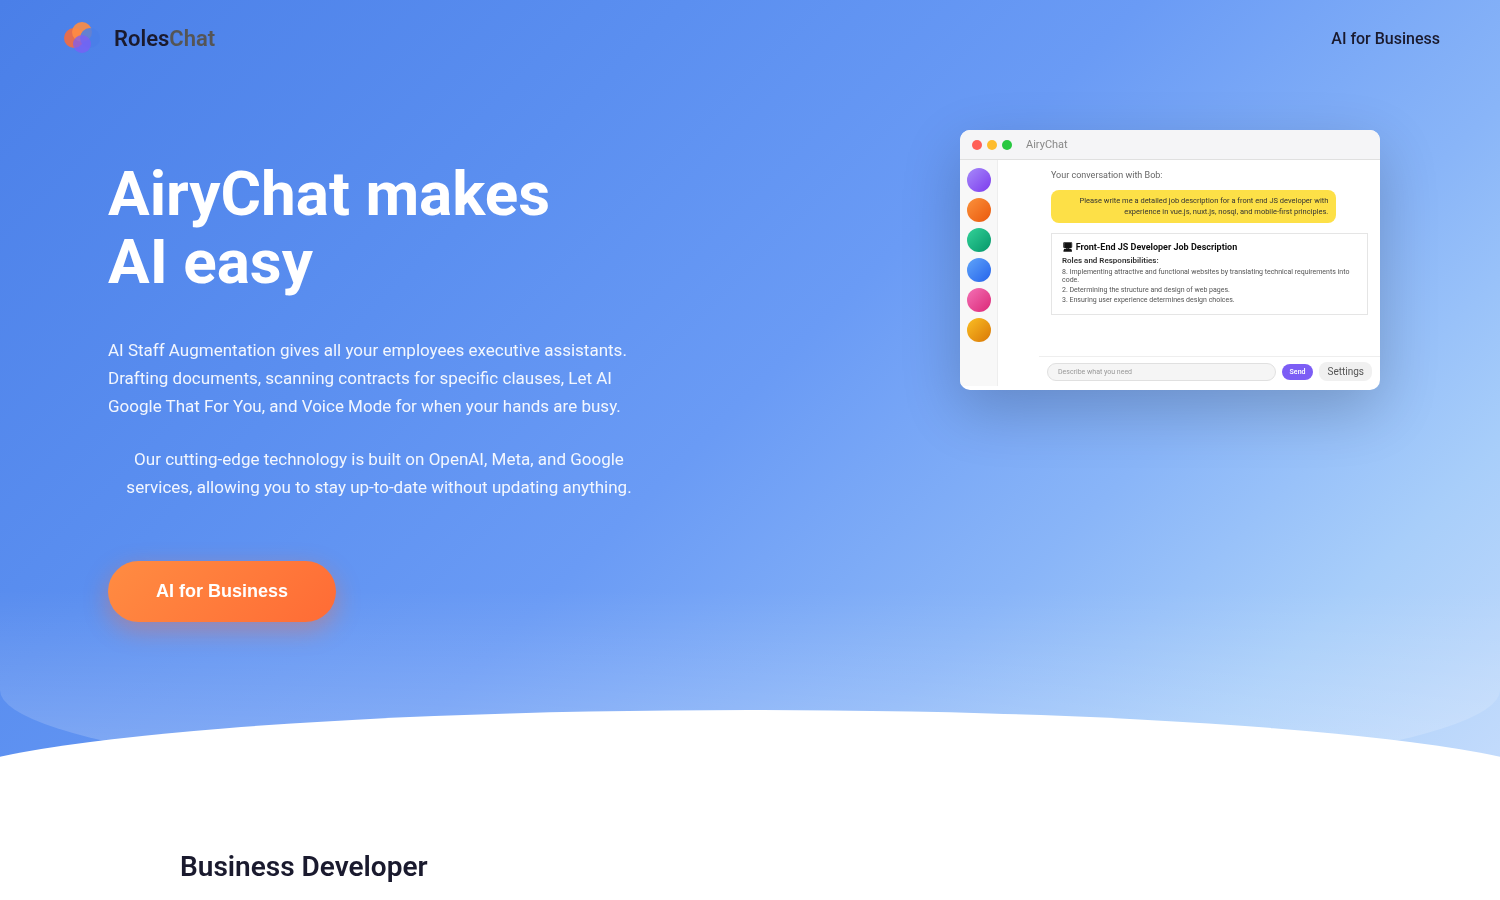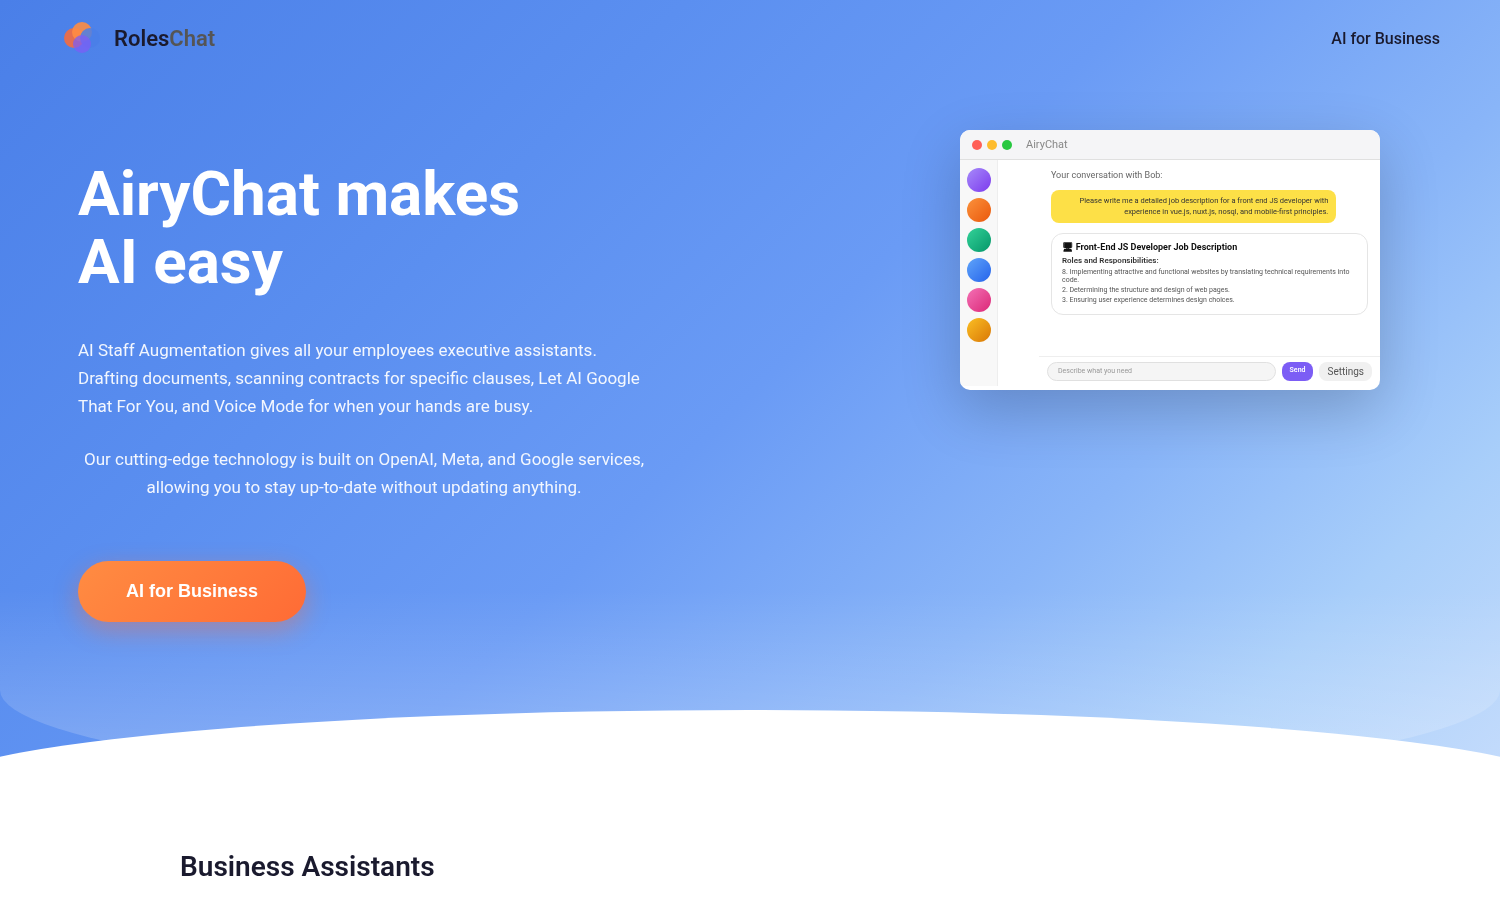--- a/index.html
+++ b/index.html
@@ -82,21 +82,21 @@
       left: 0;
       right: 0;
       height: 200px;
       background: linear-gradient(to bottom, transparent, rgba(255,255,255,0.25));
       border-radius: 0 0 60% 60%;
     }
 
     .hero-content {
       position: relative;
       z-index: 2;
-      padding-left: 78px;
+      padding-left: 108px;
       max-width: 650px;
       padding-top: 60px;
     }
 
     .hero-title {
       font-size: 62px;
       font-weight: 700;
       color: #ffffff;
       line-height: 1.1;
       margin-bottom: 40px;
@@ -240,21 +240,21 @@
     .bubble-user {
       background: #fde047;
       color: #333;
       align-self: flex-start;
       text-align: right;
     }
 
     .content-block {
       background: #fff;
       border: 1px solid #e5e5e5;
-      border-radius: 12px;
+      border-radius: 0;
       padding: 8px 10px;
       margin-top: 4px;
     }
 
     .content-block-title {
       font-size: 9px;
       font-weight: 700;
       color: #111;
       margin-bottom: 4px;
     }
@@ -269,20 +269,21 @@
     .content-block-line {
       font-size: 7px;
       color: #555;
       margin-bottom: 2px;
     }
 
     .mockup-input-bar {
       border-top: 1px solid #eee;
       padding: 5px 8px;
       display: flex;
+      align-items: center;
       gap: 6px;
       margin-top: auto;
     }
 
     .mockup-input {
       flex: 1;
       background: #f5f5f5;
       border-radius: 12px;
       padding: 4px 10px;
       font-size: 7px;
@@ -401,15 +402,15 @@
         </div>
       </div>
     </div>
   </div>
 
   <div class="hero-curve"></div>
 </section>
 
 <section class="bottom-section">
   <div class="bottom-col">
-    <h3>Business Assistants</h3>
+    <h3>Business Developer</h3>
   </div>
 </section>
 
 </body></html>

